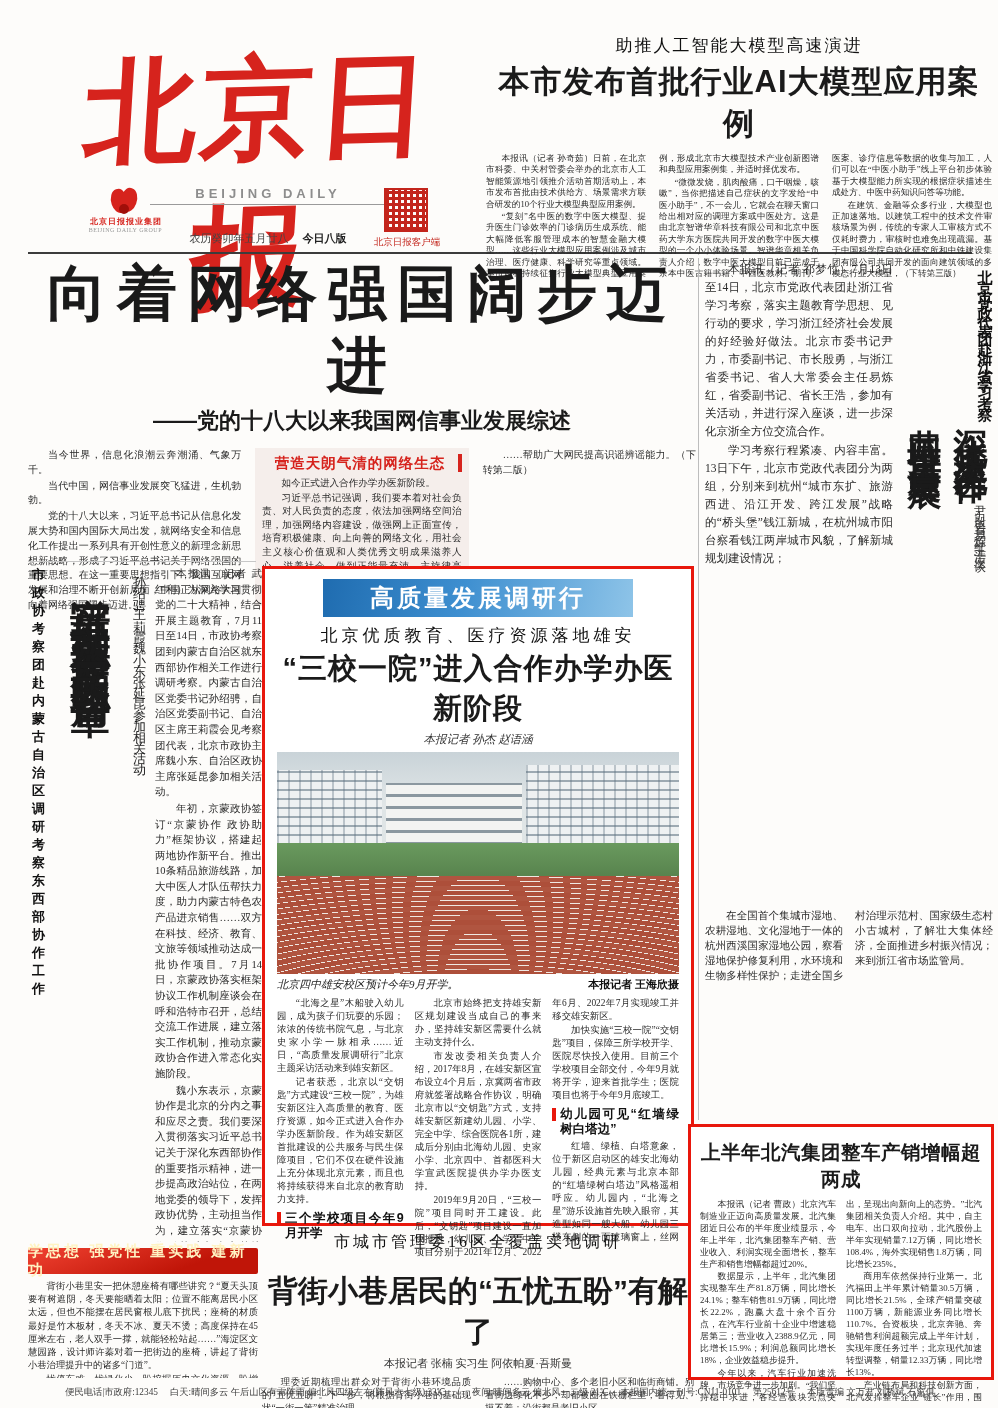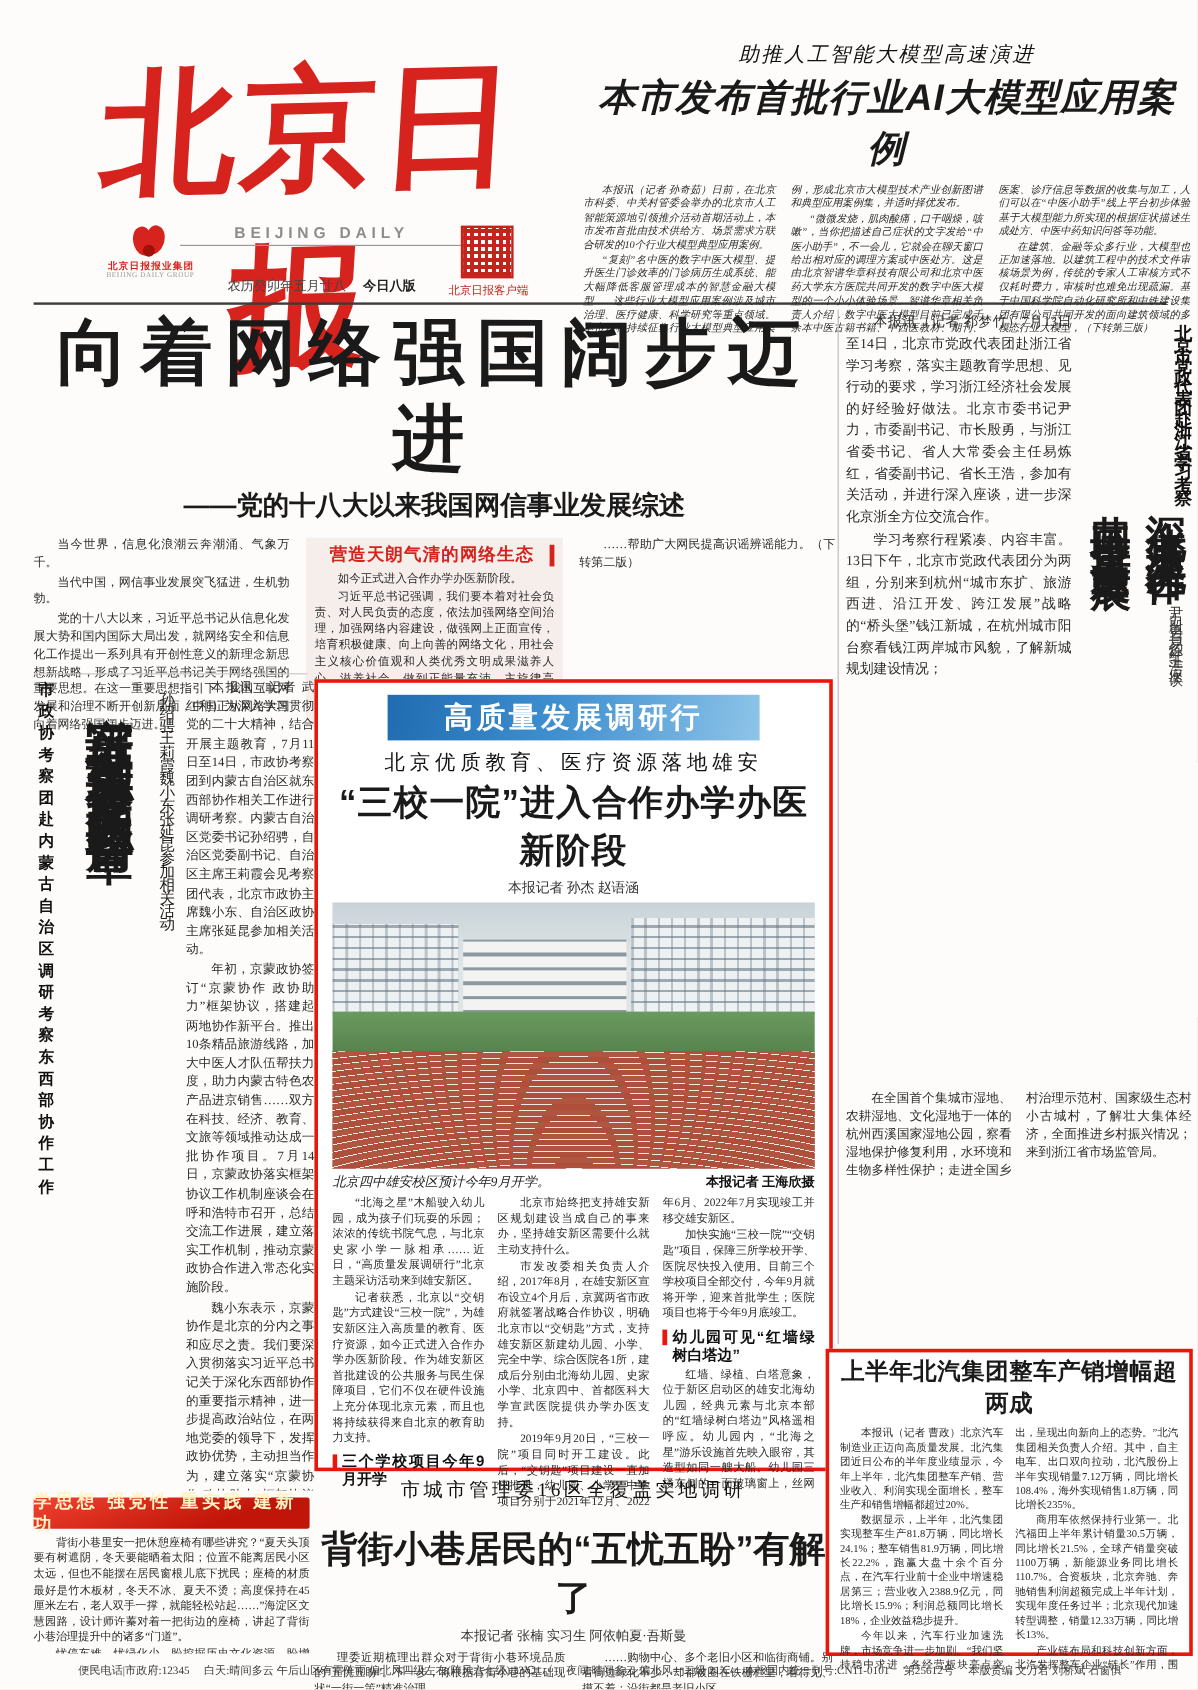--- a/index.html
+++ b/index.html
@@ -35,21 +35,21 @@
   #logo .t1{font-size:8px;color:var(--red);font-weight:700;letter-spacing:1px;}
   #logo .t2{font-size:6px;color:#999;letter-spacing:.5px;}
   .qr{background:
       repeating-linear-gradient(0deg,currentColor 0 3px,transparent 3px 6px),
       repeating-linear-gradient(90deg,currentColor 0 3px,transparent 3px 6px);
       border:2px solid currentColor;}
   #mast-qr{left:384px;top:188px;width:44px;height:44px;color:#c3251c;}
   #mast-qr-label{left:362px;top:236px;width:90px;text-align:center;font-size:9.5px;color:#c3251c;}
   #top-divider{left:28px;top:252px;width:944px;height:2px;background:#3c3c3c;}
   
-  #ts{left:486px;top:34px;width:506px;height:216px;font-style:italic;}
+  #ts{left:486px;top:34px;width:506px;height:216px;}
   #ts-kicker{font-size:17px;text-align:center;color:#111;letter-spacing:2px;}
   #ts-head{font-size:31px;text-align:center;letter-spacing:1px;margin-top:4px;}
   #ts-body{margin-top:8px;height:148px;column-count:3;column-gap:13px;font-size:8.6px;line-height:11.4px;overflow:hidden;}
   #ts-body .para{text-indent:1.8em;}
   
   #ms{left:28px;top:258px;width:668px;height:304px;}
   #ms-head{font-size:60px;text-align:center;letter-spacing:10px;line-height:72px;}
   #ms-sub{font-size:22px;text-align:center;margin-top:4px;}
   #ms-body{margin-top:12px;height:192px;column-count:3;column-gap:14px;font-size:10px;line-height:14.8px;overflow:hidden;}
   .inset{break-inside:avoid;background:#f5eeeb;margin:6px 0;padding:6px 7px;}
@@ -73,21 +73,21 @@
   #cp-byline{width:22px;font-size:13px;letter-spacing:11px;color:#222;}
   #cp-body{flex:1;font-size:10.5px;line-height:15.6px;overflow:hidden;}
   #sect-rule{left:28px;top:561px;width:228px;height:1px;background:#c7c7c7;}
   
   #ft{left:262px;top:566px;width:432px;height:660px;border:3px solid var(--boxred);padding:8px 12px;background:#fff;}
   #ft-banner{width:310px;height:38px;margin:2px auto 0;display:flex;align-items:center;justify-content:center;
     background:linear-gradient(100deg,#1f6cb0 0%,#3e8fd0 45%,#8ec4e8 100%);color:#fff;
     font-size:24px;font-weight:700;font-family:Liberation Mono, monospace;letter-spacing:3px;}
   #ft-kicker{font-size:17px;text-align:center;margin-top:7px;letter-spacing:4px;color:#111;}
   #ft-head{font-size:29px;text-align:center;margin-top:2px;letter-spacing:1px;}
-  #ft-byline{font-size:11.5px;text-align:center;color:#333;margin-top:3px;}
+  #ft-byline{font-size:11.5px;text-align:center;color:#333;margin-top:3px;font-style:italic;}
   #ft-photo{position:relative;width:100%;height:222px;margin-top:5px;overflow:hidden;background:#dfe5e6;}
   .ph-sky{position:absolute;left:0;top:0;width:100%;height:26%;background:linear-gradient(#c9d3d8,#e3e8e9);}
   .ph-bldg{position:absolute;background:
       repeating-linear-gradient(0deg,rgba(90,110,125,.55) 0 2px,transparent 2px 9px),
       repeating-linear-gradient(90deg,rgba(90,110,125,.35) 0 2px,transparent 2px 11px),#eef1f2;}
   .ph-b1{left:0;top:8%;width:26%;height:34%;}
   .ph-b2{left:27%;top:14%;width:34%;height:28%;background:
       repeating-linear-gradient(0deg,rgba(70,90,105,.6) 0 3px,transparent 3px 12px),#f3f4f2;}
   .ph-b3{left:62%;top:6%;width:38%;height:36%;}
   .ph-field{position:absolute;left:0;top:41%;width:100%;height:17%;background:linear-gradient(#6a9a5e,#55804b);}
@@ -106,21 +106,21 @@
     background:linear-gradient(160deg,#f04231,#c01508 70%);color:#fff3c2;font-size:15px;font-weight:700;
     font-family:"Liberation Sans",sans-serif;border-radius:2px;}
   #st-body{margin-top:6px;height:98px;font-size:9.3px;line-height:13.2px;overflow:hidden;}
   
   #al{left:262px;top:1232px;width:432px;height:148px;}
   #al-kicker{font-size:16px;text-align:center;letter-spacing:3px;color:#111;}
   #al-head{font-size:30px;text-align:center;margin-top:18px;}
   #al-byline{font-size:11px;text-align:center;color:#333;margin-top:3px;}
   #al-body{margin-top:5px;height:50px;column-count:2;column-gap:14px;font-size:9.4px;line-height:13px;overflow:hidden;}
   
-  #bq{left:688px;top:1124px;width:306px;height:256px;border:3px solid var(--boxred);padding:2px 9px;background:#fff;}
+  #bq{left:688px;top:1124px;width:306px;height:256px;border:3px solid var(--boxred);padding:12px 9px;background:#fff;}
   #bq-head{font-size:19.5px;text-align:center;letter-spacing:.5px;}
   #bq-body{margin-top:6px;height:212px;column-count:2;column-gap:10px;font-size:8.8px;line-height:11.9px;overflow:hidden;}
   
   #footer{left:28px;top:1386px;width:944px;display:flex;gap:12px;justify-content:center;
     font-size:9.3px;color:#3d3d3d;white-space:nowrap;overflow:hidden;}
 </style>
 </head>
 <body>
 
 <div id="page">

